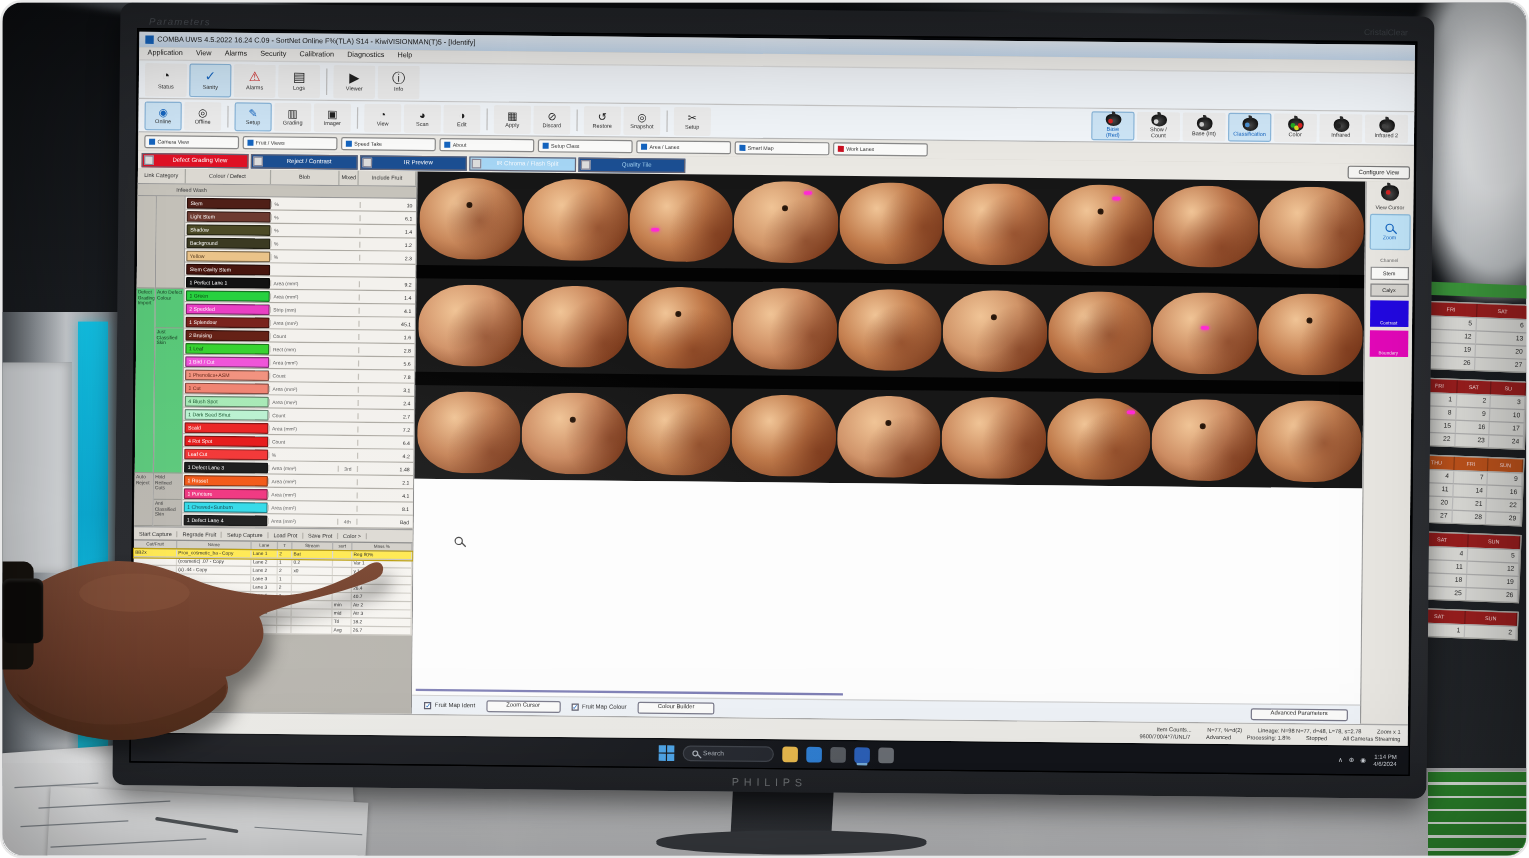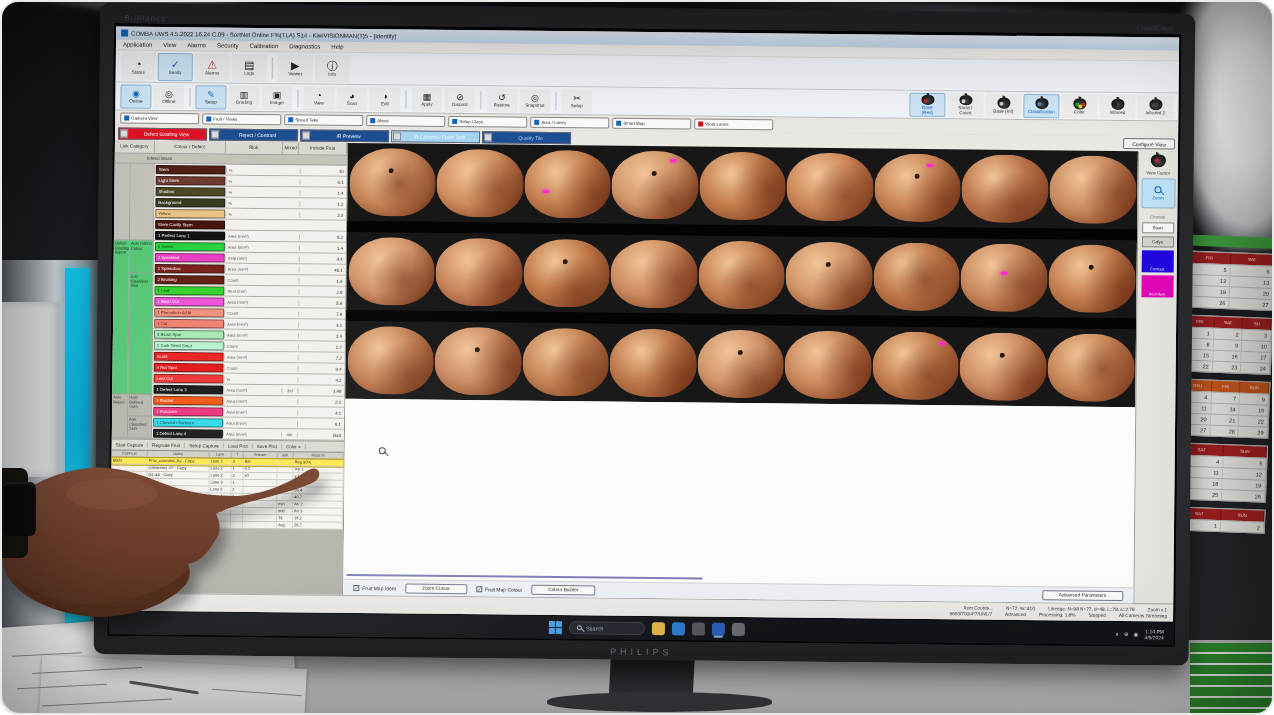--- a/index.html
+++ b/index.html
@@ -280,21 +280,21 @@
           </div>
         </div>
       </div>
   </div>
   <div class="cal-bottom"></div>
 
   <div class="stand"></div>
   <div class="stand-base"></div>
 
   <div class="monitor">
-    <div class="brand-tl">Brilliance</div>
+    <div class="brand-tl">Parameters</div>
     <div class="brand-tr">CristalClear</div>
     <div class="brand-b">PHILIPS</div>
 
     <div class="screen">
       <div class="app">
         <div class="titlebar">
           <span class="title-ico"></span>
           <span>COMBA UWS 4.5.2022 16.24 C.09 - SortNet Online F%(TLA) S14 - KiwiVISIONMAN(T)5 - [Identify]</span>
         </div>
         <div class="menubar" id="menuBar">

